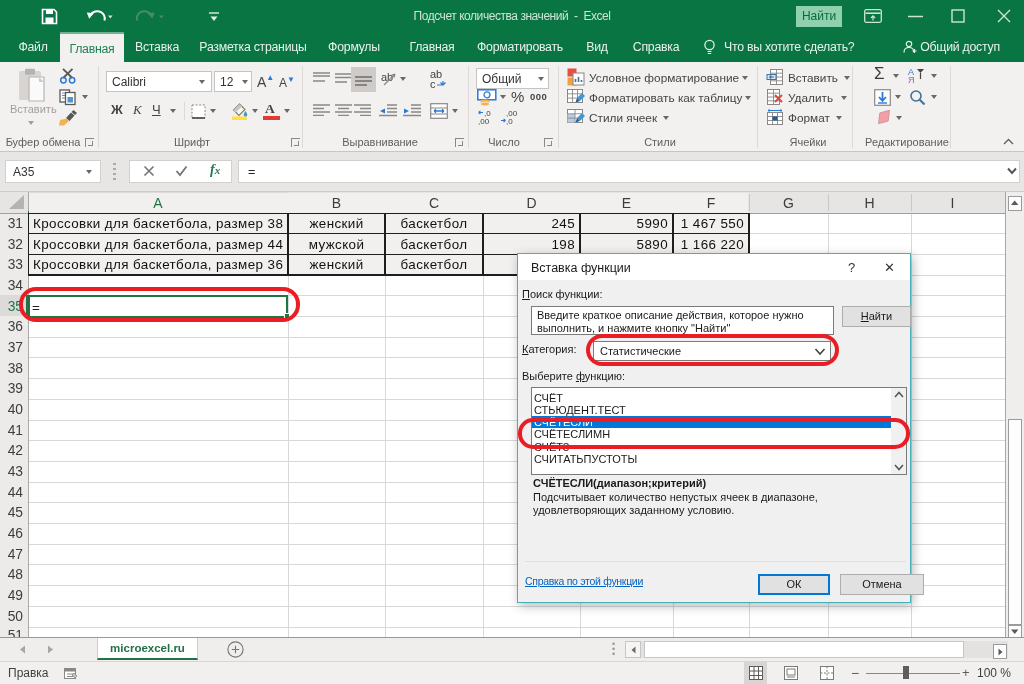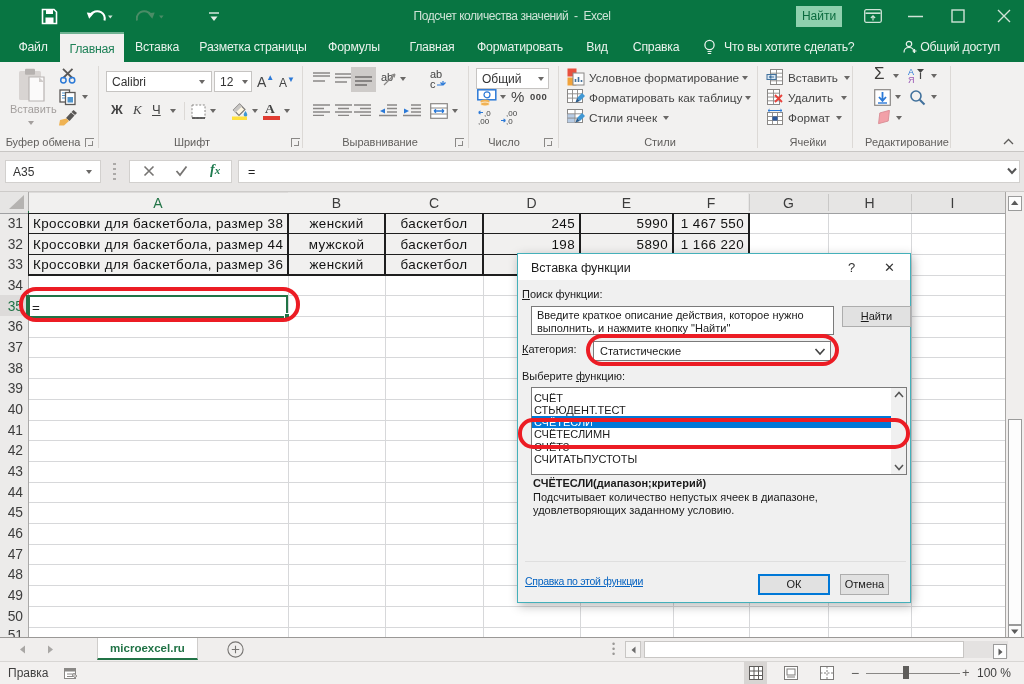--- a/index.html
+++ b/index.html
@@ -569,18 +569,18 @@
       <svg class="abs" style="left:3px;bottom:3px" width="10" height="8" viewBox="0 0 10 8">
           <path d="M1 2 L5 6.5 L9 2" stroke="#555" stroke-width="1.5" fill="none"></path>
         </svg>
     </div>
   </div>
   <div class="dlab" style="left:15px;top:223px;font-weight:bold">СЧЁТЕСЛИ(диапазон;критерий)</div>
   <div class="dlab" style="left:15px;top:237px;line-height:12.5px">Подсчитывает количество непустых ячеек в диапазоне,<br>удовлетворяющих заданному условию.</div>
   <div class="abs" style="left:7px;top:307px;width:381px;height:1px;background:#dfdfdf"></div>
   <div class="dlab" style="left:7px;top:321px;color:#0563c1;text-decoration:underline;font-size:10.5px;letter-spacing:-0.3px">Справка по этой функции</div>
   <div class="btn" style="left:240px;top:320px;width:72px;height:21px;line-height:17px;border:2px solid #0078d7">ОК</div>
-  <div class="btn" style="left:322px;top:320px;width:49px;height:21px;line-height:19px">Отмена</div>
+  <div class="btn" style="left:322px;top:320px;width:84px;height:21px;line-height:19px">Отмена</div>
 </div>
 
 <div class="oval" style="left:19px;top:287px;width:281px;height:35px;border-radius:17px"></div>
 <div class="oval" style="left:586px;top:334px;width:253px;height:32px;border-radius:16px"></div>
 <div class="oval" style="left:518px;top:418px;width:392px;height:31px;border-radius:15px"></div>
 
 </body></html>

